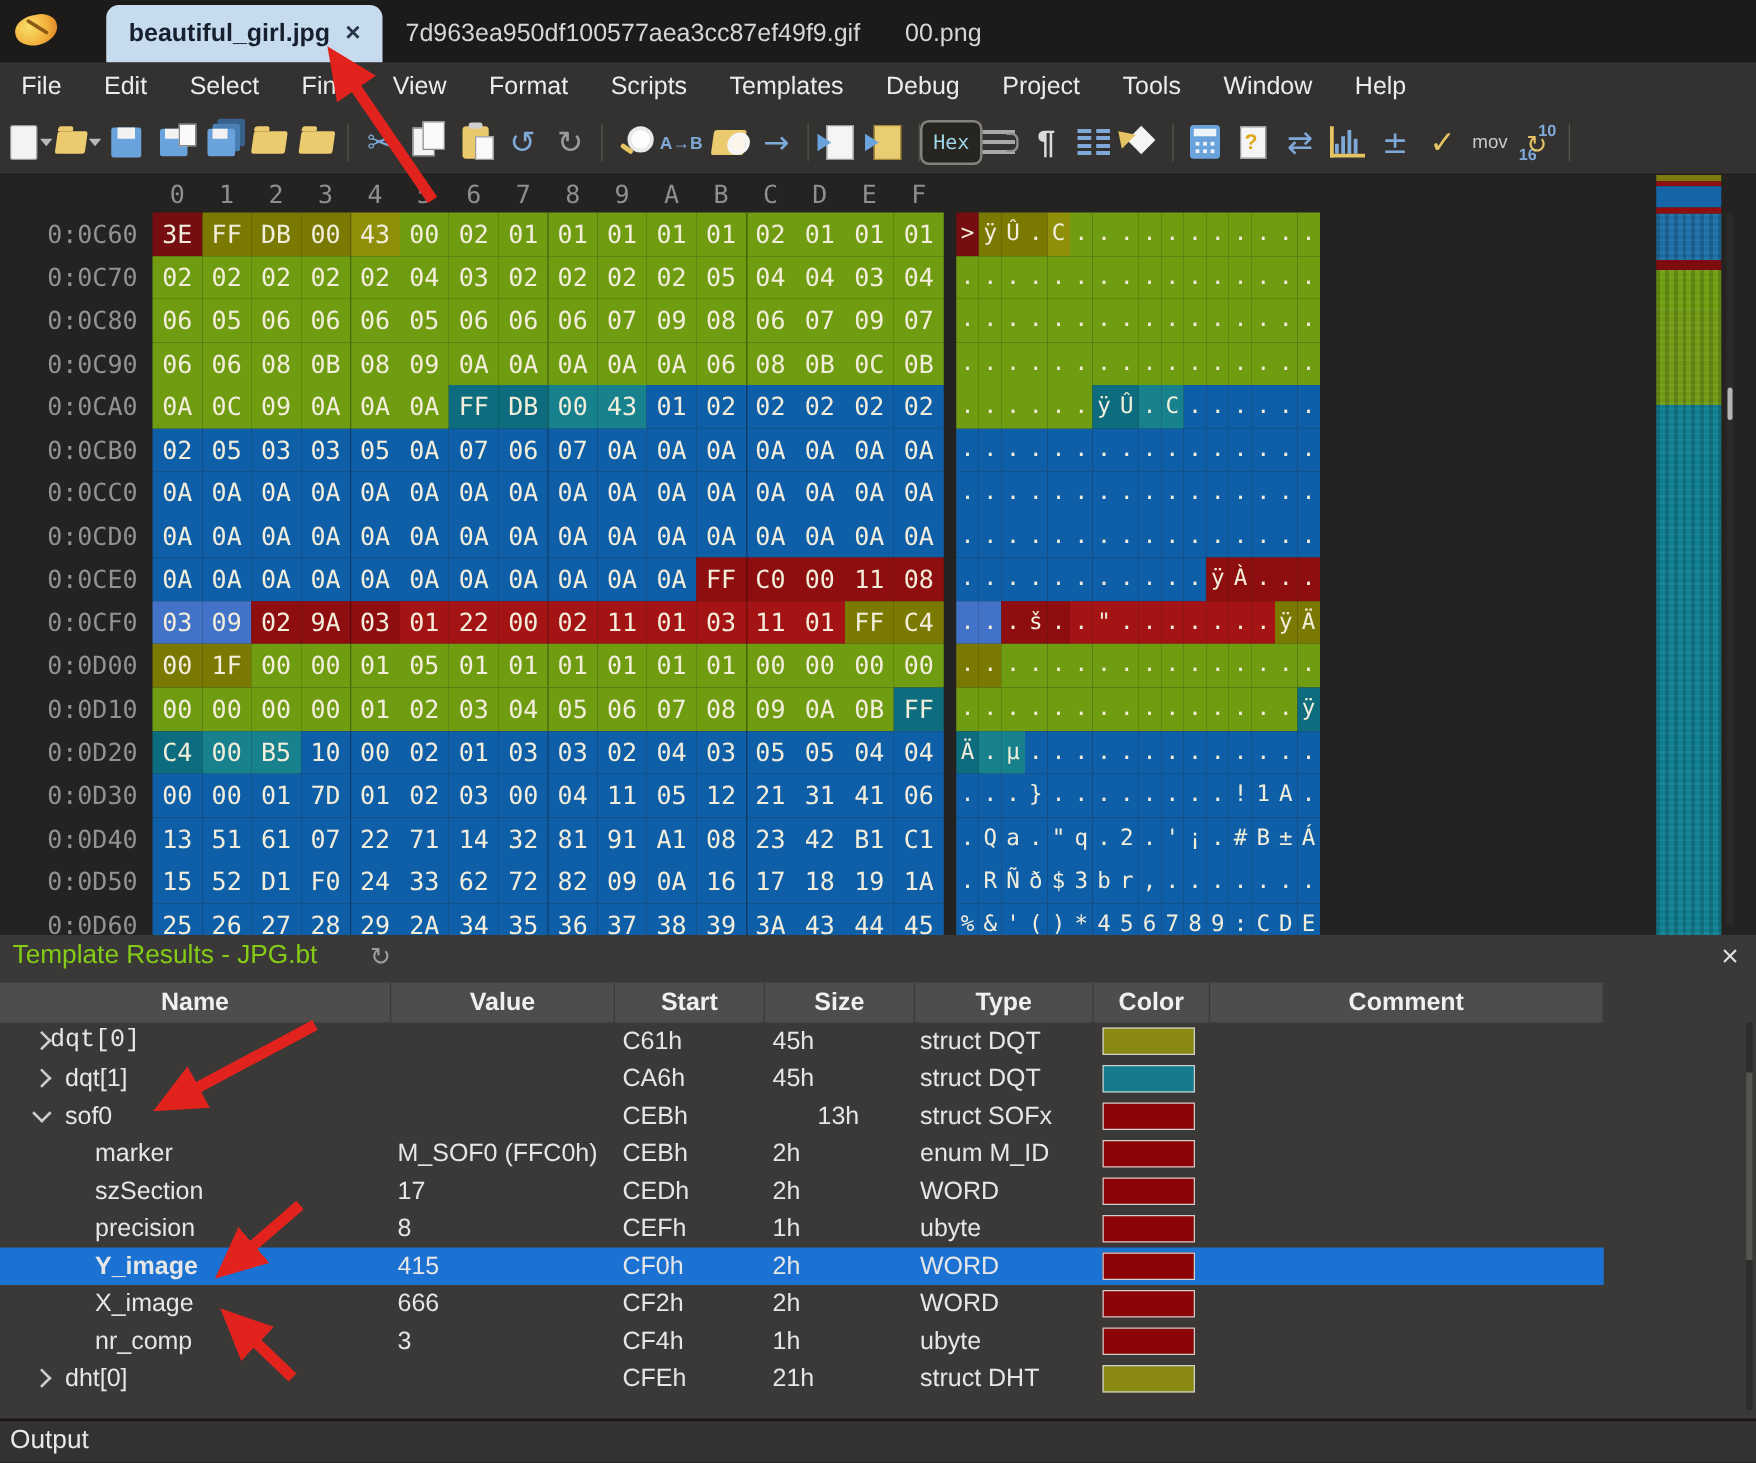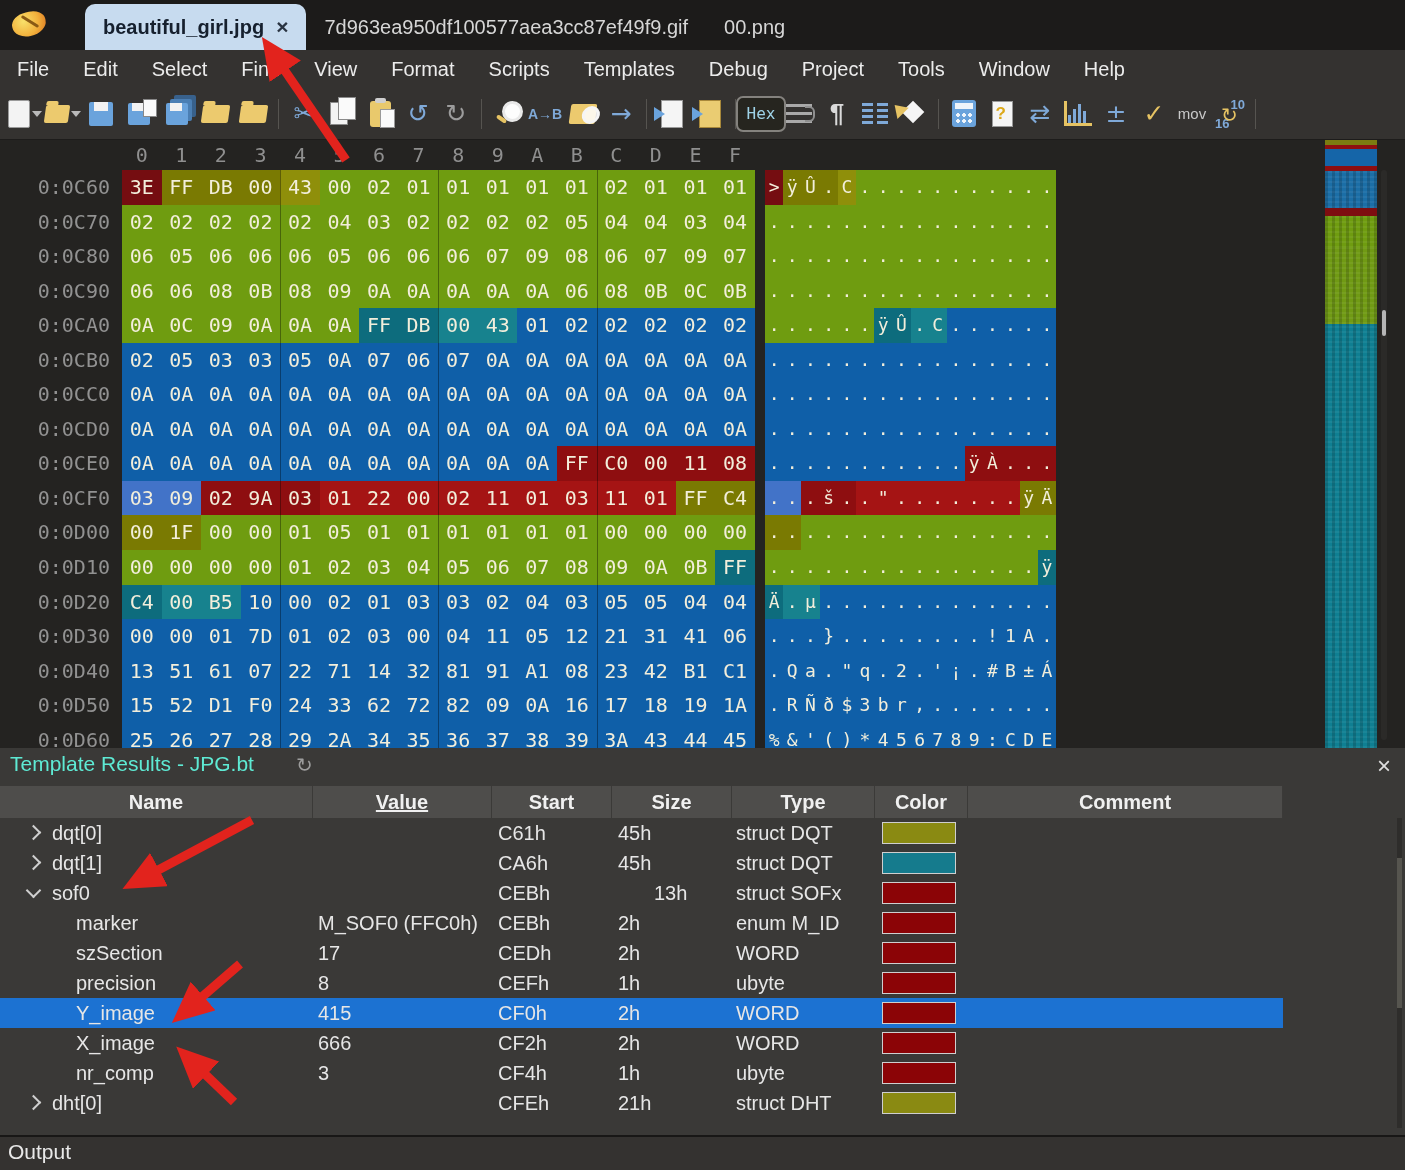--- a/index.html
+++ b/index.html
@@ -104,21 +104,21 @@
   
   #minimap{position:absolute;left:1325px;top:0;width:52px;height:608px;}
   #minimap .band{width:52px;}
   .noise{background-image:repeating-linear-gradient(90deg,rgba(0,0,0,.16) 0 3px,transparent 3px 7px),
                           repeating-linear-gradient(0deg,rgba(255,255,255,.05) 0 2px,transparent 2px 5px);}
   #vscroll{position:absolute;left:1381px;top:30px;width:6px;height:570px;background:#2b2a28;border-radius:3px;}
   #vscroll .thumb{position:absolute;left:1px;top:140px;width:4px;height:26px;background:#b5b5b5;border-radius:2px;}
 
   
   #tpanel{position:absolute;left:0;top:748px;width:1405px;height:387px;background:#3a3937;overflow:hidden;}
-  #tpanel-title{position:absolute;left:10px;top:4px;font-size:21px;color:#5eead4;}
+  #tpanel-title{position:absolute;left:10px;top:4px;font-size:21px;color:#84cc16;}
   #tpanel-refresh{position:absolute;left:296px;top:5px;font-size:20px;color:#9c9c9c;}
   #tpanel-close{position:absolute;right:14px;top:4px;font-size:24px;color:#dedede;}
   #thead{position:absolute;left:0;top:38px;width:1283px;height:32px;background:#4e4d4b;}
   #thead span{position:absolute;top:0;height:32px;line-height:32px;text-align:center;font-weight:bold;font-size:20px;color:#f0f0f0;border-right:1px solid #3b3a38;box-sizing:border-box;}
   #trows{position:absolute;left:0;top:70px;width:1405px;}
   .trow{position:relative;height:30px;width:1283px;font-size:20px;color:#e6e6e6;}
   .trow.selected{background:#1c72d2;}
   .trow span{position:absolute;top:0;line-height:30px;white-space:nowrap;}
   .tchev{width:12px;height:12px;display:inline-block;}
   .tchev.collapsed{border-right:2px solid #cfcfcf;border-bottom:2px solid #cfcfcf;transform:rotate(-45deg);width:9px;height:9px;top:9px!important;}
@@ -337,31 +337,31 @@
       <div class="thumb"></div>
     </div>
   </div>
 
   <div id="tpanel">
     <div id="tpanel-title">Template Results - JPG.bt</div>
     <div id="tpanel-refresh">↻</div>
     <div id="tpanel-close">×</div>
     <div id="thead">
         <span style="left: 0px; width: 313px;">Name</span>
-        <span style="left: 313px; width: 179px; text-decoration: underline;">Value</span>
+        <span style="left: 313px; width: 179px;">Value</span>
         <span style="left: 492px; width: 120px;">Start</span>
         <span style="left: 612px; width: 120px;">Size</span>
         <span style="left: 732px; width: 143px;">Type</span>
         <span style="left: 875px; width: 93px;">Color</span>
         <span style="left: 968px; width: 315px;">Comment</span>
       </div>
     <div id="trows">
         <div class="trow">
           <span class="tchev collapsed" style="left: 28px;"></span>
-          <span style="left: 52px;">dqt[0]</span>
+          <span style="left: 40px; font-family: Liberation Mono, monospace;">dqt[0]</span>
           <span style="left: 498px;">C61h</span>
           <span style="left: 618px;">45h</span>
           <span style="left: 736px;">struct DQT</span>
           <span class="swatch" style="left: 882px; background: rgb(138, 138, 18);"></span>
         </div>
         <div class="trow">
           <span class="tchev collapsed" style="left: 28px;"></span>
           <span style="left: 52px;">dqt[1]</span>
           <span style="left: 498px;">CA6h</span>
           <span style="left: 618px;">45h</span>
@@ -394,21 +394,21 @@
         </div>
         <div class="trow">
           <span style="left: 76px;">precision</span>
           <span style="left: 318px;">8</span>
           <span style="left: 498px;">CEFh</span>
           <span style="left: 618px;">1h</span>
           <span style="left: 736px;">ubyte</span>
           <span class="swatch" style="left: 882px; background: rgb(139, 4, 6);"></span>
         </div>
         <div class="trow selected">
-          <span style="left: 76px;">Y_image</span>
+          <span style="left: 76px; font-weight: bold;">Y_image</span>
           <span style="left: 318px;">415</span>
           <span style="left: 498px;">CF0h</span>
           <span style="left: 618px;">2h</span>
           <span style="left: 736px;">WORD</span>
           <span class="swatch" style="left: 882px; background: rgb(139, 4, 6);"></span>
         </div>
         <div class="trow">
           <span style="left: 76px;">X_image</span>
           <span style="left: 318px;">666</span>
           <span style="left: 498px;">CF2h</span>

